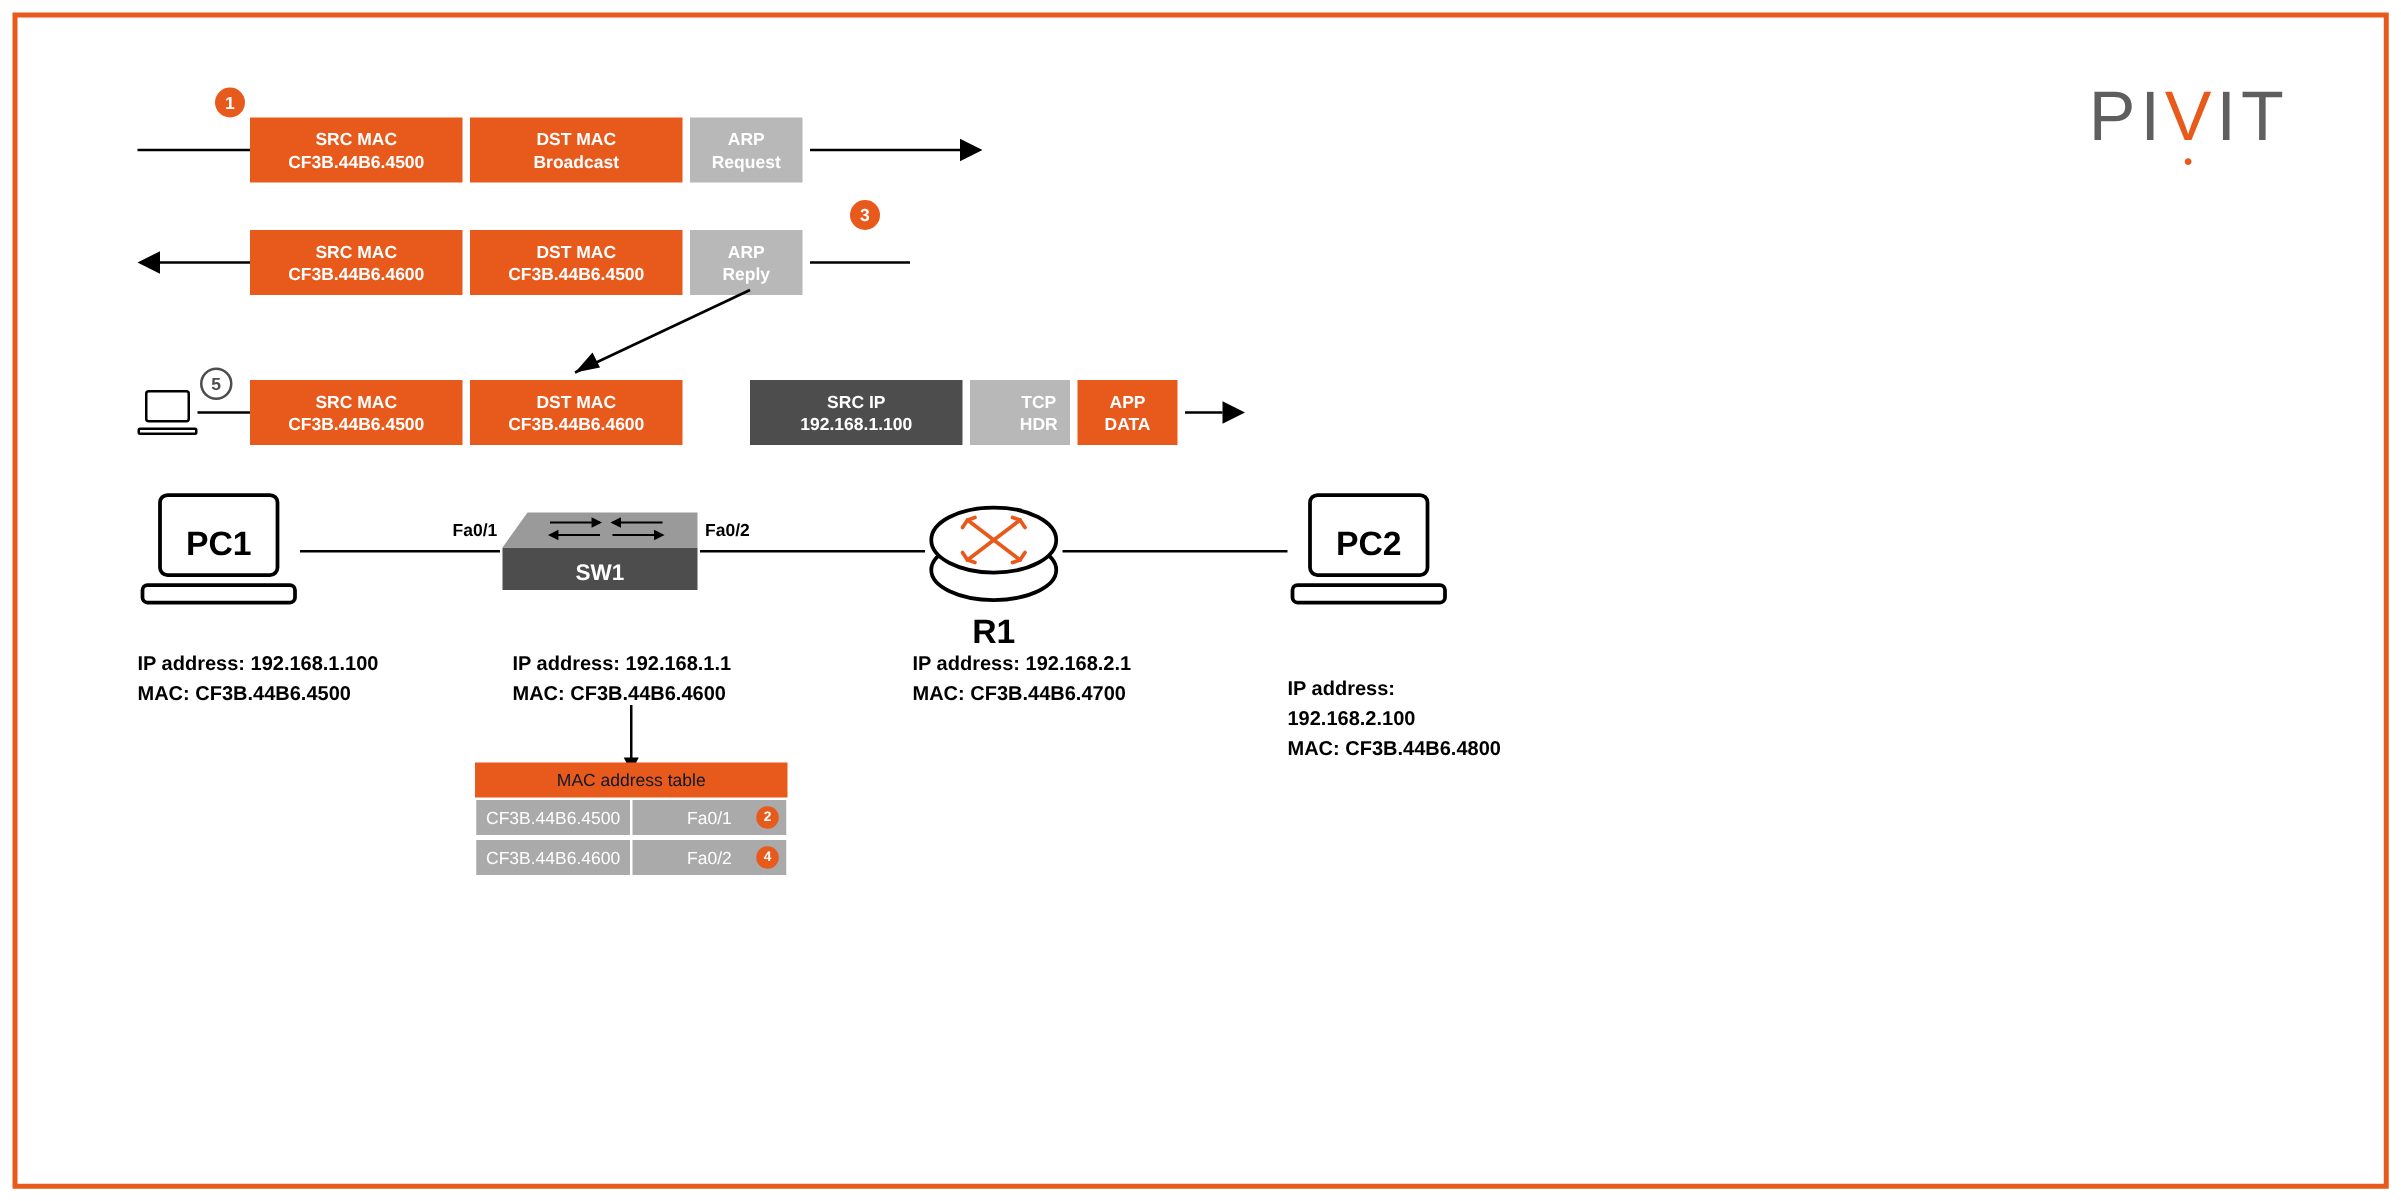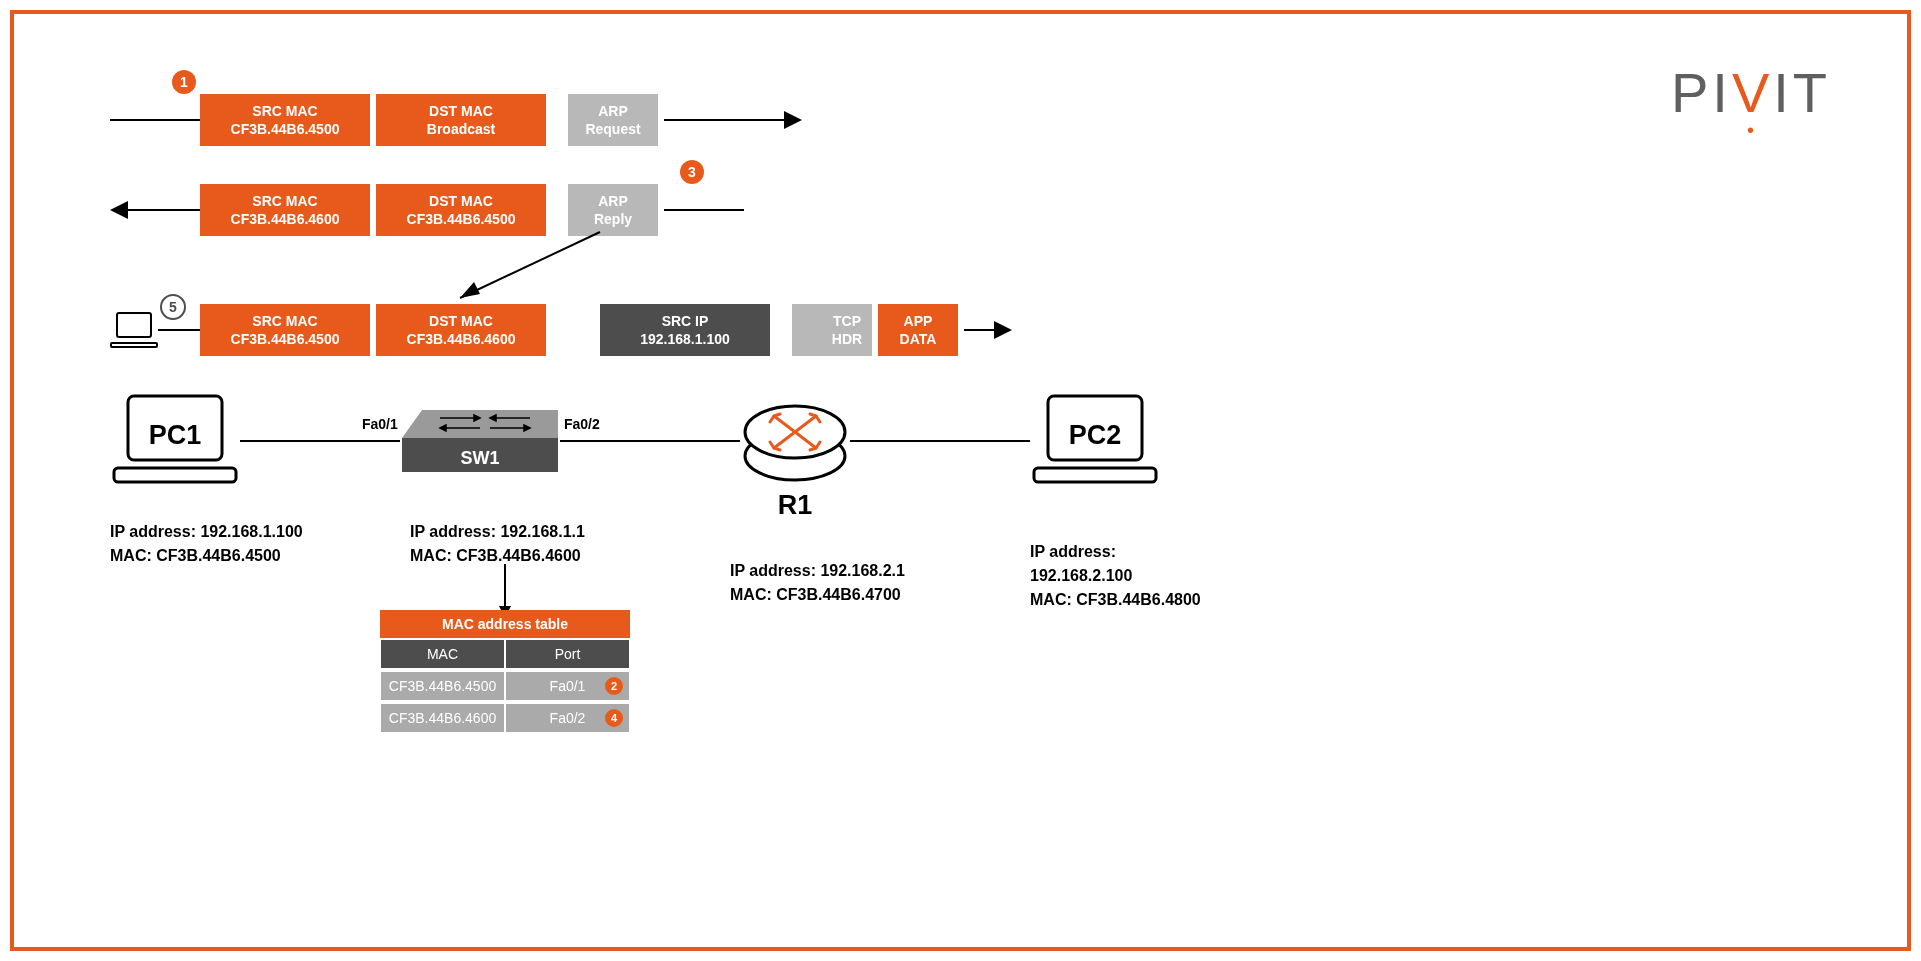--- a/index.html
+++ b/index.html
@@ -40,21 +40,21 @@
     color: #fff;
     font-size: 14px;
     font-weight: 600;
     margin-right: 6px;
     padding: 0 4px;
     text-align: center;
     line-height: 1.3;
   }
   .orange { background: #e85a1c; }
   .dgray { background: #4d4d4d; }
-  .lgray { background: #b8b8b8; margin-left: 16px; }
+  .lgray { background: #b8b8b8; }
   .line { height: 2px; background: #000; }
   .arrow-r {
     width: 0; height: 0;
     border-left: 18px solid #000;
     border-top: 9px solid transparent;
     border-bottom: 9px solid transparent;
   }
   .arrow-l {
     width: 0; height: 0;
     border-right: 18px solid #000;
@@ -89,21 +89,21 @@
   }
 
   
   .topo { position: absolute; top: 310px; left: 0; width: 1100px; }
   .device-label { font-size: 27px; font-weight: 700; text-align: center; }
   .port-label { font-size: 14px; font-weight: 600; }
   .info { font-size: 16px; font-weight: 600; line-height: 1.5; }
 
   
   .mac-table { position: absolute; top: 530px; left: 270px; width: 250px; font-size: 14px; }
-  .mac-header { background: #e85a1c; color: #ffffff; text-align: center; padding: 6px 0; font-weight: 700; }
+  .mac-header { background: #e85a1c; color: #0f172a; text-align: center; padding: 6px 0; font-weight: 400; }
   .mac-row { display: flex; }
   .mac-cell { flex: 1; padding: 6px 0; text-align: center; color: #fff; font-weight: 500; position: relative; }
   .mac-hrow .mac-cell { background: #4d4d4d; margin: 2px 1px; }
   .mac-drow .mac-cell { background: #aaaaaa; margin: 2px 1px; }
   .mac-bubble {
     position: absolute;
     right: 6px; top: 50%; transform: translateY(-50%);
     width: 18px; height: 18px; border-radius: 50%;
     background: #e85a1c; color: #fff; font-size: 11px; font-weight: 700;
     display: flex; align-items: center; justify-content: center;
@@ -255,21 +255,21 @@
           <polyline points="30,30 34,24 40,22"></polyline>
         <line x1="55" y1="40" x2="76" y2="24"></line>
           <polyline points="70,22 76,24 80,30"></polyline>
         <line x1="55" y1="40" x2="34" y2="56"></line>
           <polyline points="30,50 34,56 40,58"></polyline>
         <line x1="55" y1="40" x2="76" y2="56"></line>
           <polyline points="70,58 76,56 80,50"></polyline>
       </g>
     </svg>
     <div class="device-label" style="position:absolute; top:100px; left:630px; width:110px;">R1</div>
-    <div class="info" style="position:absolute; top:130px; left:620px;margin-top:39px;">
+    <div class="info" style="position:absolute; top:130px; left:620px;">
       <div>IP address: 192.168.2.1</div>
       <div>MAC: CF3B.44B6.4700</div>
     </div>
 
     <div class="line" style="position:absolute; top:50px; left:740px; width:180px;"></div>
 
     <svg style="position:absolute; top:0; left:920px; width:130px; height:100px;">
       <rect x="18" y="6" width="94" height="64" rx="6" fill="none" stroke="#000" stroke-width="3"></rect>
       <rect x="4" y="78" width="122" height="14" rx="4" fill="none" stroke="#000" stroke-width="3"></rect>
     </svg>
@@ -280,24 +280,20 @@
     </div>
 
     <svg style="position:absolute; top:172px; left:380px; width:30px; height:60px;">
       <line x1="15" y1="2" x2="15" y2="48" stroke="#000" stroke-width="2"></line>
       <polygon points="15,56 9,44 21,44" fill="#000"></polygon>
     </svg>
   </div>
 
   <div class="mac-table">
     <div class="mac-header">MAC address table</div>
-    <div class="mac-row mac-hrow">
-      <div class="mac-cell">MAC</div>
-      <div class="mac-cell">Port</div>
-    </div>
     <div class="mac-row mac-drow">
       <div class="mac-cell">CF3B.44B6.4500</div>
       <div class="mac-cell">
         <span>Fa0/1</span>
         <span class="mac-bubble">2</span>
       </div>
     </div>
     <div class="mac-row mac-drow">
       <div class="mac-cell">CF3B.44B6.4600</div>
       <div class="mac-cell">

